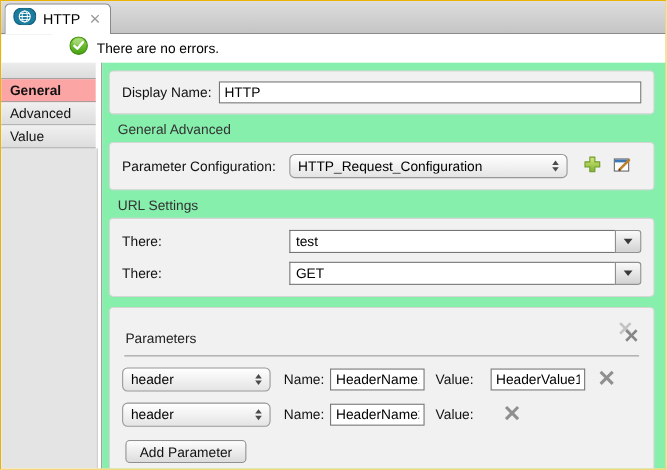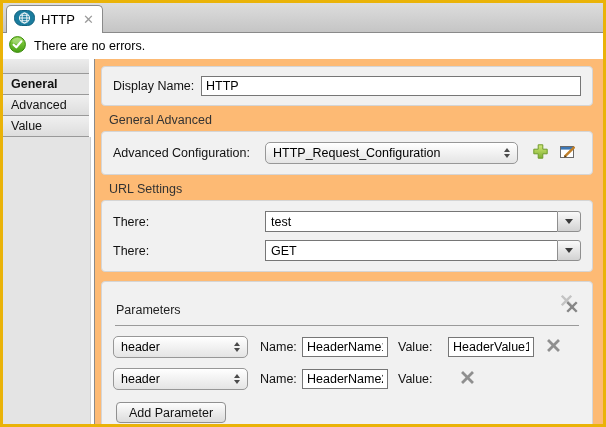--- a/index.html
+++ b/index.html
@@ -1,21 +1,21 @@
 <!DOCTYPE html>
 <html><head>
 <meta charset="utf-8">
 <style>
   * { box-sizing: border-box; margin: 0; padding: 0; }
   html,body { background:#fff; }
   body { font-family: "Liberation Sans", "DejaVu Sans", sans-serif; }
 
   .window {
     width: 606px; height: 427px;
-    border: 3px solid #eab308;
+    border: 1px solid #eab308;
     display: flex; flex-direction: column;
     background: #fff;
     overflow: hidden;
   }
 
   
   .tabbar {
     height: 30px; flex: none;
     background: linear-gradient(#dddddd, #c5c5c5);
     border-bottom: 1px solid #8a8a8a;
@@ -34,21 +34,21 @@
     cursor: default;
   }
   .tab-label { font-size: 13px; color: #000; }
   .tab-close { color: #9a9a9a; font-size: 13px; font-weight: bold; margin-left: 2px; cursor: pointer; line-height: 1; }
 
   
   .statusbar {
     height: 26px; flex: none;
     background: #fff;
     display: flex; align-items: center;
-    padding-left: 6px; gap: 8px;
+    padding-left: 16px; gap: 8px; margin-left: 46px;
   }
   .status-text { font-size: 12.5px; color: #000; }
 
   
   .main { flex: 1; display: flex; min-height: 0; }
 
   .sidebar {
     width: 92px; flex: none;
     border-right: 1px solid #8a8a8a;
     display: flex; flex-direction: column;
@@ -60,25 +60,25 @@
     border-bottom: 1px solid #999;
   }
   .side-tab {
     height: 21px; line-height: 20px;
     padding-left: 8px; margin-right: 5px;
     font-size: 12.5px; color: #111;
     border-bottom: 1px solid #999;
     background: linear-gradient(#f0f0f0, #dddddd);
     cursor: pointer;
   }
-  .side-tab.selected { background: #e5e5e5; font-weight: bold; }
+  .side-tab.selected { background: #fca5a5; font-weight: bold; }
   .sidebar-fill { flex: 1; background: #e4e4e4; margin-right: 3px; border-right: 1px solid #cfcfcf; }
 
   .content {
-    flex: 1; background: #fdba74;
+    flex: 1; background: #86efac;
     padding: 7px 10px 0 6px;
     overflow: hidden;
   }
 
   .groupbox {
     background: #f1f1f1;
     border: 1px solid #d5d5d5;
     border-radius: 4px;
   }
 
@@ -210,21 +210,21 @@
 
     <div class="content">
 
       <div class="groupbox box-display row">
         <span class="field-label lbl-display">Display Name:</span>
         <input class="text flex1" type="text" value="HTTP" style="">
       </div>
 
       <div class="section-title">General Advanced</div>
       <div class="groupbox box-general row">
-        <span class="field-label lbl-wide">Advanced Configuration:</span>
+        <span class="field-label lbl-wide">Parameter Configuration:</span>
         <div class="macselect" style="width:253px;">
           <span class="sel-text">HTTP_Request_Configuration</span>
           <span class="stepper">
               <i class="up"></i>
               <i class="down"></i>
             </span>
         </div>
         <button class="icon-btn ml14">
           <span>
             <svg width="17" height="17" viewBox="0 0 17 17">

